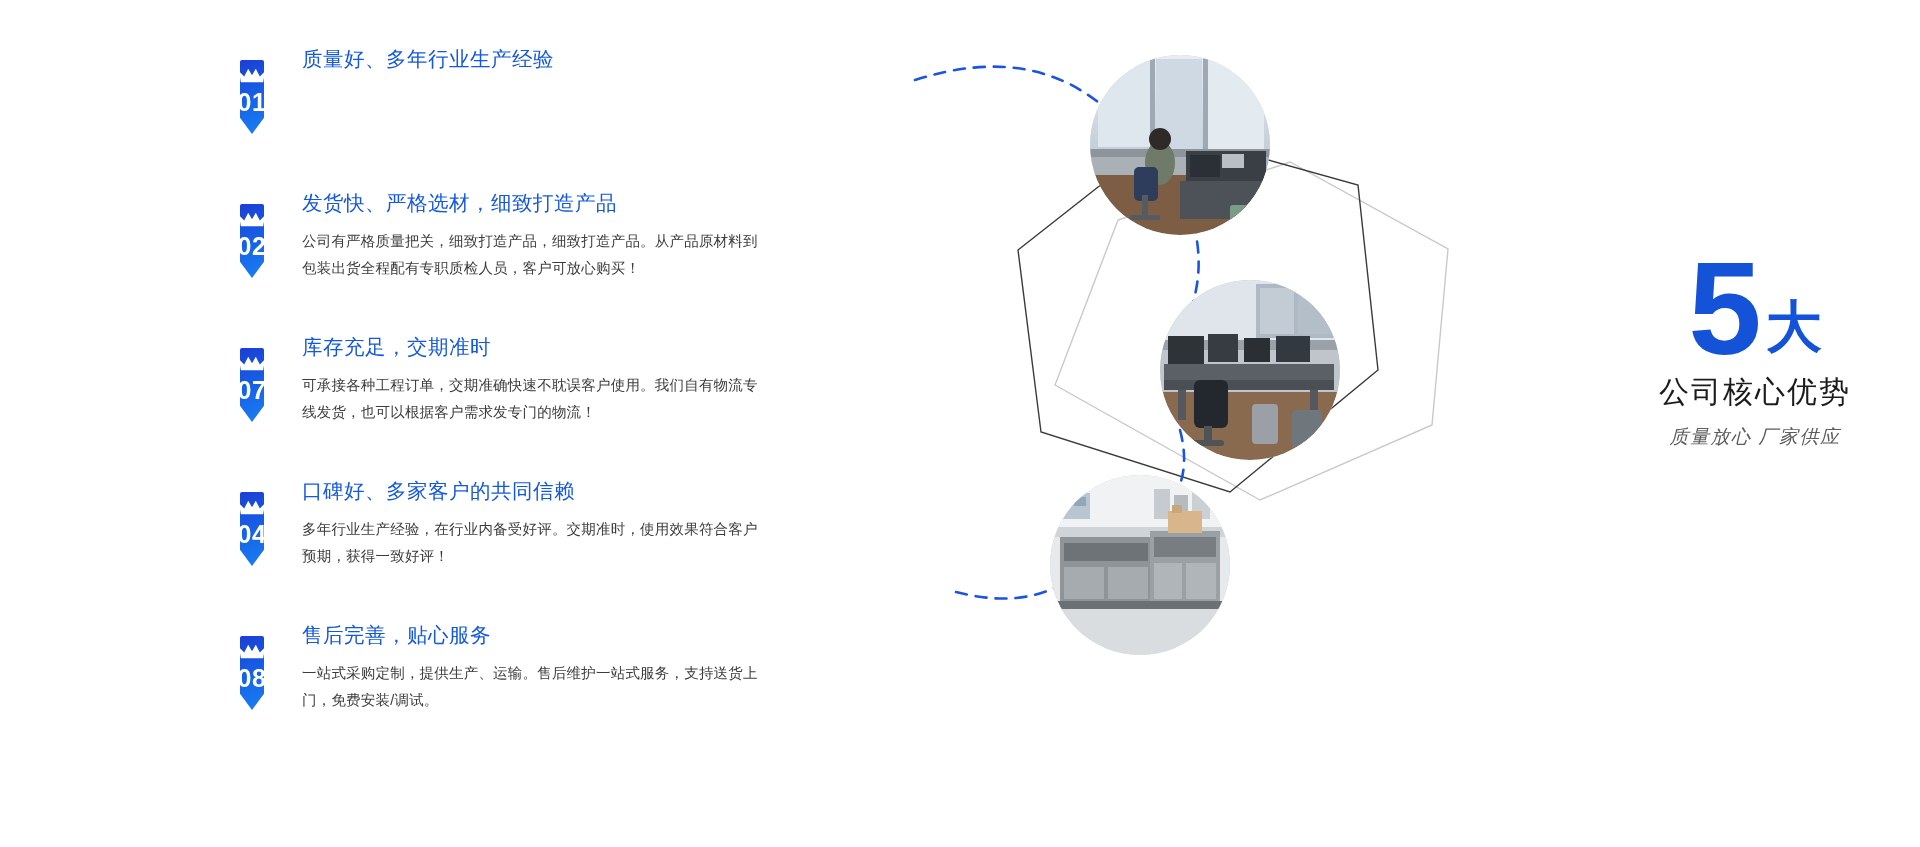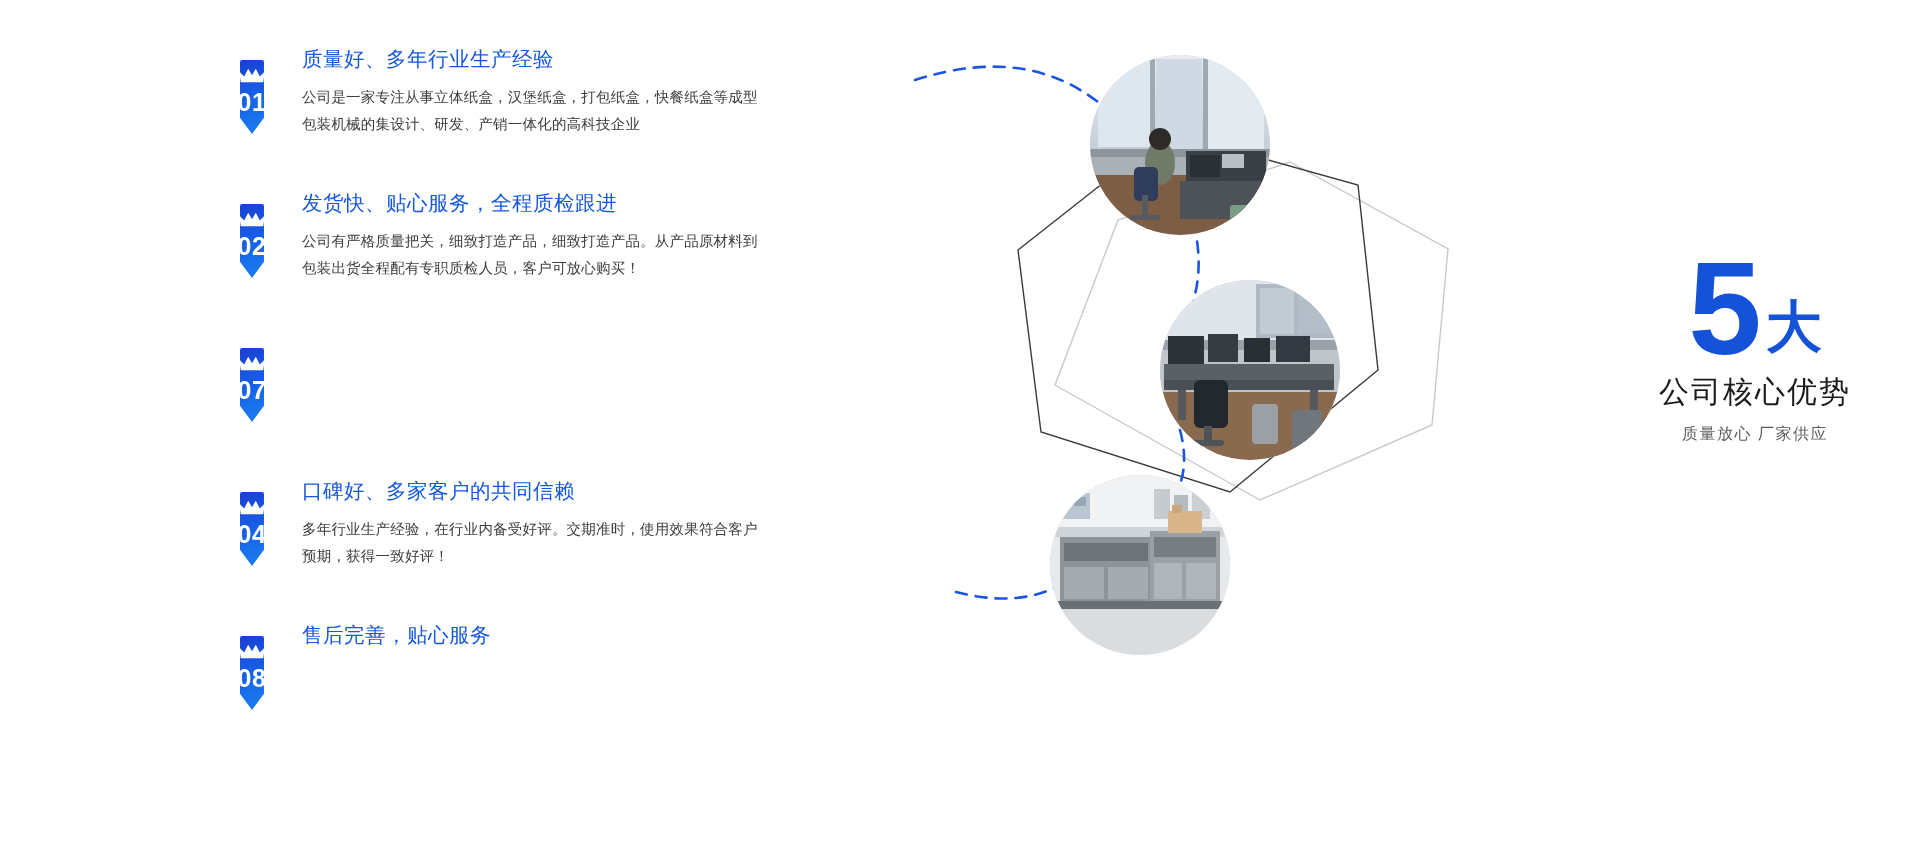--- a/index.html
+++ b/index.html
@@ -61,21 +61,21 @@
   }
   .big-da{
     color:#1452d8;font-weight:bold;font-size:56px;line-height:1;
     margin-left:6px;margin-bottom:10px;
   }
   .core-line{
     color:#1b1b1b;font-size:30px;font-weight:normal;letter-spacing:2px;
     margin-top:10px;line-height:1.15;
   }
   .sub-line{
-    color:#5d5d5d;font-size:16px;letter-spacing:1.5px;margin-top:14px;
+    color:#5d5d5d;font-size:19px;letter-spacing:1.5px;margin-top:14px;font-style:italic;
   }
 
   
   .photo{
     position:absolute;border-radius:50%;overflow:hidden;
     background:#cfd4d8;
   }
   .photo svg{display:block;}
 </style>
 </head>
@@ -87,43 +87,46 @@
 
     <div class="feature-item">
       <div class="badge">
         <svg class="crown-icon" viewBox="0 0 28 18">
           <path d="M1 4.2 L6.2 9.4 L10.2 1.8 L14 8.2 L17.8 1.8 L21.8 9.4 L27 4.2 L25.2 15.2 L2.8 15.2 Z" fill="#ffffff"></path>
         </svg>
         <span class="badge-num">01</span>
       </div>
       <div class="feature-body">
         <h3 class="feature-title">质量好、多年行业生产经验</h3>
-        <p class="feature-desc">公司是一家专注从事立体纸盒，汉堡纸盒，打包纸盒，快餐纸盒等成型包装机械的集设计、研发、产销一体化的高科技企业</p>
       </div>
     </div>
 
     <div class="feature-item">
       <div class="badge">
         <svg class="crown-icon" viewBox="0 0 28 18">
           <path d="M1 4.2 L6.2 9.4 L10.2 1.8 L14 8.2 L17.8 1.8 L21.8 9.4 L27 4.2 L25.2 15.2 L2.8 15.2 Z" fill="#ffffff"></path>
         </svg>
         <span class="badge-num">02</span>
       </div>
       <div class="feature-body">
-        <h3 class="feature-title">发货快、贴心服务，全程质检跟进</h3>
+        <h3 class="feature-title">发货快、严格选材，细致打造产品</h3>
         <p class="feature-desc">公司有严格质量把关，细致打造产品，细致打造产品。从产品原材料到包装出货全程配有专职质检人员，客户可放心购买！</p>
       </div>
     </div>
 
     <div class="feature-item">
       <div class="badge">
         <svg class="crown-icon" viewBox="0 0 28 18">
           <path d="M1 4.2 L6.2 9.4 L10.2 1.8 L14 8.2 L17.8 1.8 L21.8 9.4 L27 4.2 L25.2 15.2 L2.8 15.2 Z" fill="#ffffff"></path>
         </svg>
         <span class="badge-num">07</span>
+      </div>
+      <div class="feature-body">
+        <h3 class="feature-title">库存充足，交期准时</h3>
+        <p class="feature-desc">可承接各种工程订单，交期准确快速不耽误客户使用。我们自有物流专线发货，也可以根据客户需求发专门的物流！</p>
       </div>
     </div>
 
     <div class="feature-item">
       <div class="badge">
         <svg class="crown-icon" viewBox="0 0 28 18">
           <path d="M1 4.2 L6.2 9.4 L10.2 1.8 L14 8.2 L17.8 1.8 L21.8 9.4 L27 4.2 L25.2 15.2 L2.8 15.2 Z" fill="#ffffff"></path>
         </svg>
         <span class="badge-num">04</span>
       </div>
@@ -135,20 +138,21 @@
 
     <div class="feature-item">
       <div class="badge">
         <svg class="crown-icon" viewBox="0 0 28 18">
           <path d="M1 4.2 L6.2 9.4 L10.2 1.8 L14 8.2 L17.8 1.8 L21.8 9.4 L27 4.2 L25.2 15.2 L2.8 15.2 Z" fill="#ffffff"></path>
         </svg>
         <span class="badge-num">08</span>
       </div>
       <div class="feature-body">
         <h3 class="feature-title">售后完善，贴心服务</h3>
+        <p class="feature-desc">一站式采购定制，提供生产、运输。售后维护一站式服务，支持送货上门，免费安装/调试。</p>
       </div>
     </div>
 
   </div>
 
   <div class="right-graphic">
 
     <svg class="hex-svg" width="1160" height="847" viewBox="0 0 1160 847">
 
       <polygon points="295,385 358,220 530,162 688,249 672,425 500,500" fill="none" stroke="#c9c9c9" stroke-width="1.4"></polygon>

